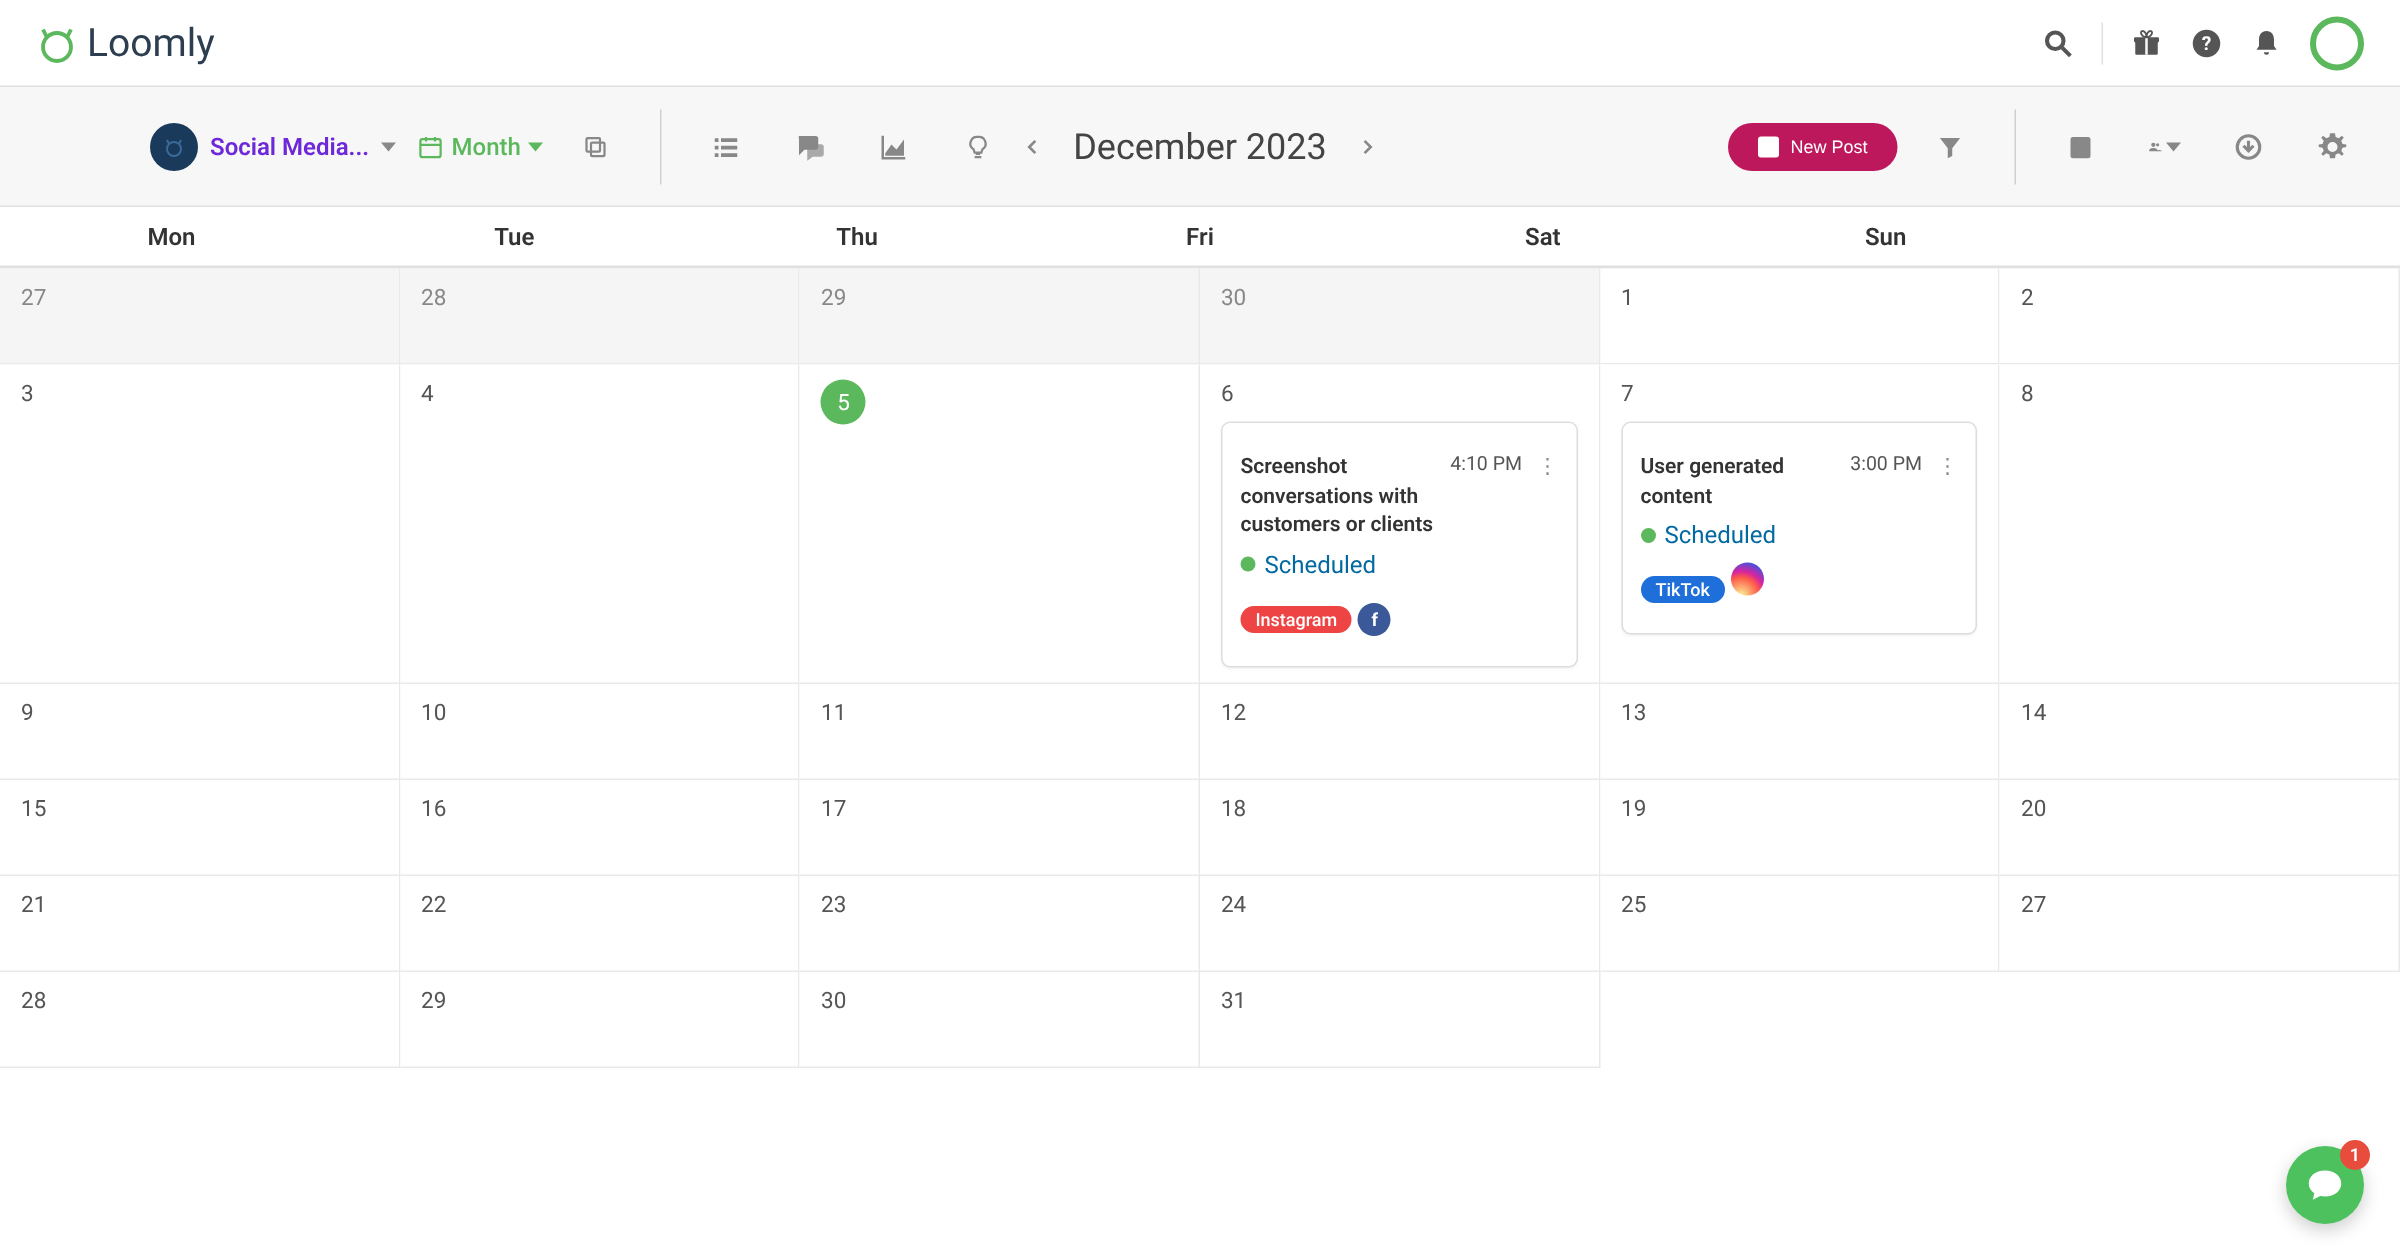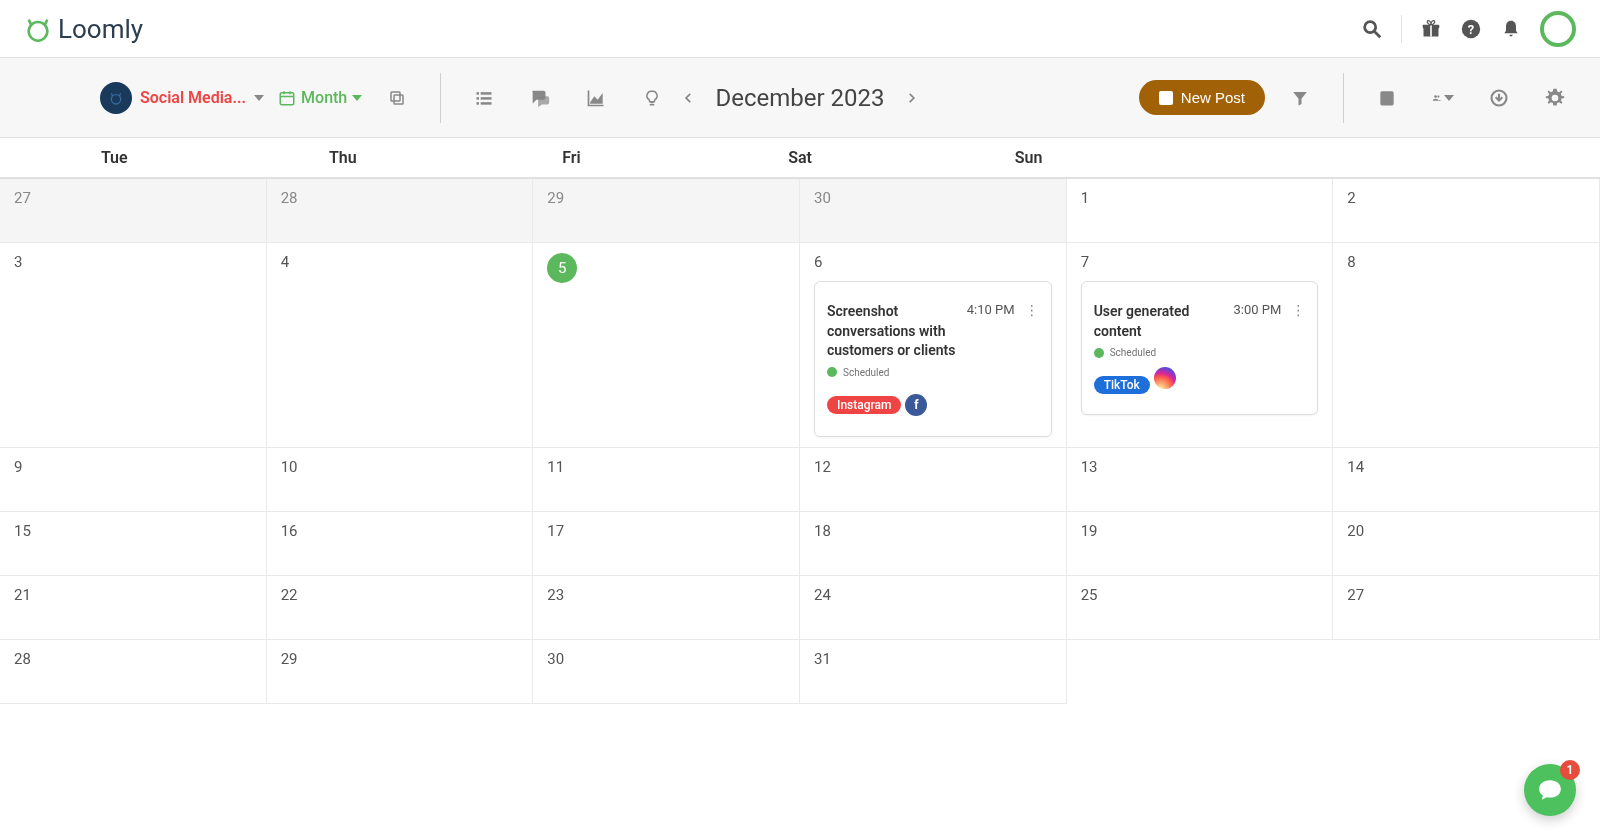--- a/index.html
+++ b/index.html
@@ -12,53 +12,53 @@
 .logo-text { font-size: 26px; font-weight: 400; color: #2c3e50; }
 .header-right { display: flex; align-items: center; gap: 18px; }
 .header-icon { width: 22px; height: 22px; color: #555; cursor: pointer; display:flex; align-items:center; justify-content:center; }
 .header-divider { width: 1px; height: 28px; background: #e0e0e0; }
 .avatar { width: 36px; height: 36px; border-radius: 50%; background: #fff; border: 4px solid #5cb85c; cursor: pointer; }
 
 
 .toolbar { display: flex; align-items: center; justify-content: space-between; padding: 10px 24px 10px 100px; background: #f7f7f7; border-bottom: 1px solid #e0e0e0; height: 80px; }
 .toolbar-left { display: flex; align-items: center; gap: 14px; }
 .cal-chip { width: 32px; height: 32px; border-radius: 50%; background: #1a3a5c; display:flex; align-items:center; justify-content:center; }
-.cal-name { font-weight: 600; font-size: 16px; color: #ef4444; }
+.cal-name { font-weight: 600; font-size: 16px; color: #6d28d9; }
 .cal-selector { display: flex; align-items: center; gap: 8px; cursor: pointer; }
 .caret { width: 0; height: 0; border-left: 5px solid transparent; border-right: 5px solid transparent; border-top: 6px solid #888; }
 .month-selector { display: flex; align-items: center; gap: 5px; color: #5cb85c; font-weight: 500; cursor: pointer; font-size: 16px; }
 .caret-green { width: 0; height: 0; border-left: 5px solid transparent; border-right: 5px solid transparent; border-top: 6px solid #5cb85c; }
 .tb-divider { width: 1px; height: 50px; background: #d0d0d0; margin: 0 8px; }
 .tb-icon { width: 22px; height: 22px; color: #888; cursor: pointer; margin: 0 10px; display:flex; align-items:center; justify-content:center; }
 .toolbar-center { display: flex; align-items: center; gap: 16px; position: absolute; left: 50%; transform: translateX(-50%); }
 .month-title { font-size: 24px; color: #444; font-weight: 400; }
 .nav-arrow { font-size: 22px; color: #888; cursor: pointer; padding: 4px; }
 .toolbar-right { display: flex; align-items: center; gap: 14px; }
-.new-post-btn { background: #a16207; color: #fff; border: none; border-radius: 20px; padding: 9px 20px; font-size: 15px; font-weight: 500; cursor: pointer; display: inline-flex; align-items: center; gap: 8px; }
+.new-post-btn { background: #be185d; color: #fff; border: none; border-radius: 20px; padding: 9px 20px; font-size: 12px; font-weight: 500; cursor: pointer; display: inline-flex; align-items: center; gap: 8px; }
 .npost-icon { width: 14px; height: 14px; background: #fff; border-radius: 2px; display:inline-block; }
 
 
 .day-headers { display: grid; grid-template-columns: repeat(7,1fr); border-bottom: 2px solid #e0e0e0; }
 .day-header { padding: 10px 8px; font-weight: 600; font-size: 16px; text-align: center; }
 
 
 .cal-grid { display: grid; grid-template-columns: repeat(6,1fr); }
 .day-cell { border-right: 1px solid #e9e9e9; border-bottom: 1px solid #e9e9e9; min-height: 64px; padding: 10px 14px; position: relative; background: #fff; }
 .day-cell.other-month { background: #f5f5f5; color: #888; }
 .day-num { font-size: 15px; color: #555; }
 .day-cell.other-month .day-num { color: #888; }
 .day-num.today { background: #5cb85c; color: #fff; width: 30px; height: 30px; border-radius: 50%; display: inline-flex; align-items: center; justify-content: center; }
 
 
 .post-card { background: #fff; border: 1px solid #ddd; border-radius: 6px; padding: 20px 12px; margin-top: 10px; box-shadow: 0 1px 2px rgba(0,0,0,0.05); cursor: pointer; }
 .post-card-row { display: flex; justify-content: space-between; align-items: flex-start; gap: 6px; }
 .post-title { font-weight: 600; font-size: 14px; color: #333; line-height: 1.4; flex: 1; }
 .post-time { font-size: 13px; color: #555; white-space: nowrap; }
 .post-menu { color: #888; font-size: 14px; cursor: pointer; margin-left: 4px; }
-.post-status { display: flex; align-items: center; gap: 6px; margin-top: 6px; font-size: 10px; color: #737373; }
+.post-status { display: flex; align-items: center; gap: 6px; margin-top: 6px; font-size: 16px; color: #0369a1; }
 .status-dot { width: 10px; height: 10px; border-radius: 50%; background: #5cb85c; }
 .tag { display: inline-block; padding: 2px 10px; border-radius: 12px; font-size: 12px; color: #fff; margin-top: 18px; font-weight: 500; }
 .tag.instagram { background: #ef4444; }
 .tag.tiktok { background: #1e6fd9; }
 .channel-icon { width: 22px; height: 22px; border-radius: 50%; margin-top: 8px; display: inline-flex; align-items: center; justify-content: center; font-size: 12px; color: #fff; font-weight: bold; }
 .channel-icon.fb { background: #3b5998; }
 .channel-icon.ig { background: radial-gradient(circle at 30% 100%, #fdf497 0%, #fd5949 45%, #d6249f 60%, #285AEB 90%); }
 
 
 .chat-bubble { position: fixed; bottom: 24px; right: 24px; width: 52px; height: 52px; border-radius: 50%; background: #4cc15e; display: flex; align-items: center; justify-content: center; cursor: pointer; box-shadow: 0 4px 12px rgba(0,0,0,0.2); }
@@ -213,20 +213,21 @@
     </span>
     <span class="tb-icon">
       <svg width="20" height="20" viewBox="0 0 24 24" fill="#888">
           <path d="M12 8 A4 4 0 1 0 12 16 A4 4 0 1 0 12 8 M12 1 L14 1 L14.5 4 L17 5 L19.5 3 L21 4.5 L19 7 L20 9.5 L23 10 L23 12 L20 12.5 L19 15 L21 17.5 L19.5 19 L17 17 L14.5 18 L14 21 L12 21 L10 21 L9.5 18 L7 17 L4.5 19 L3 17.5 L5 15 L4 12.5 L1 12 L1 10 L4 9.5 L5 7 L3 4.5 L4.5 3 L7 5 L9.5 4 L10 1 Z"></path>
         </svg>
     </span>
   </div>
 </div>
 
 <div class="day-headers">
+  <div class="day-header">Mon</div>
   <div class="day-header">Tue</div>
   <div class="day-header">Thu</div>
   <div class="day-header">Fri</div>
   <div class="day-header">Sat</div>
   <div class="day-header">Sun</div>
 </div>
 
 <div class="cal-grid" id="cal-grid">
     <div class="day-cell other-month">
       <div class="day-num">27</div>

